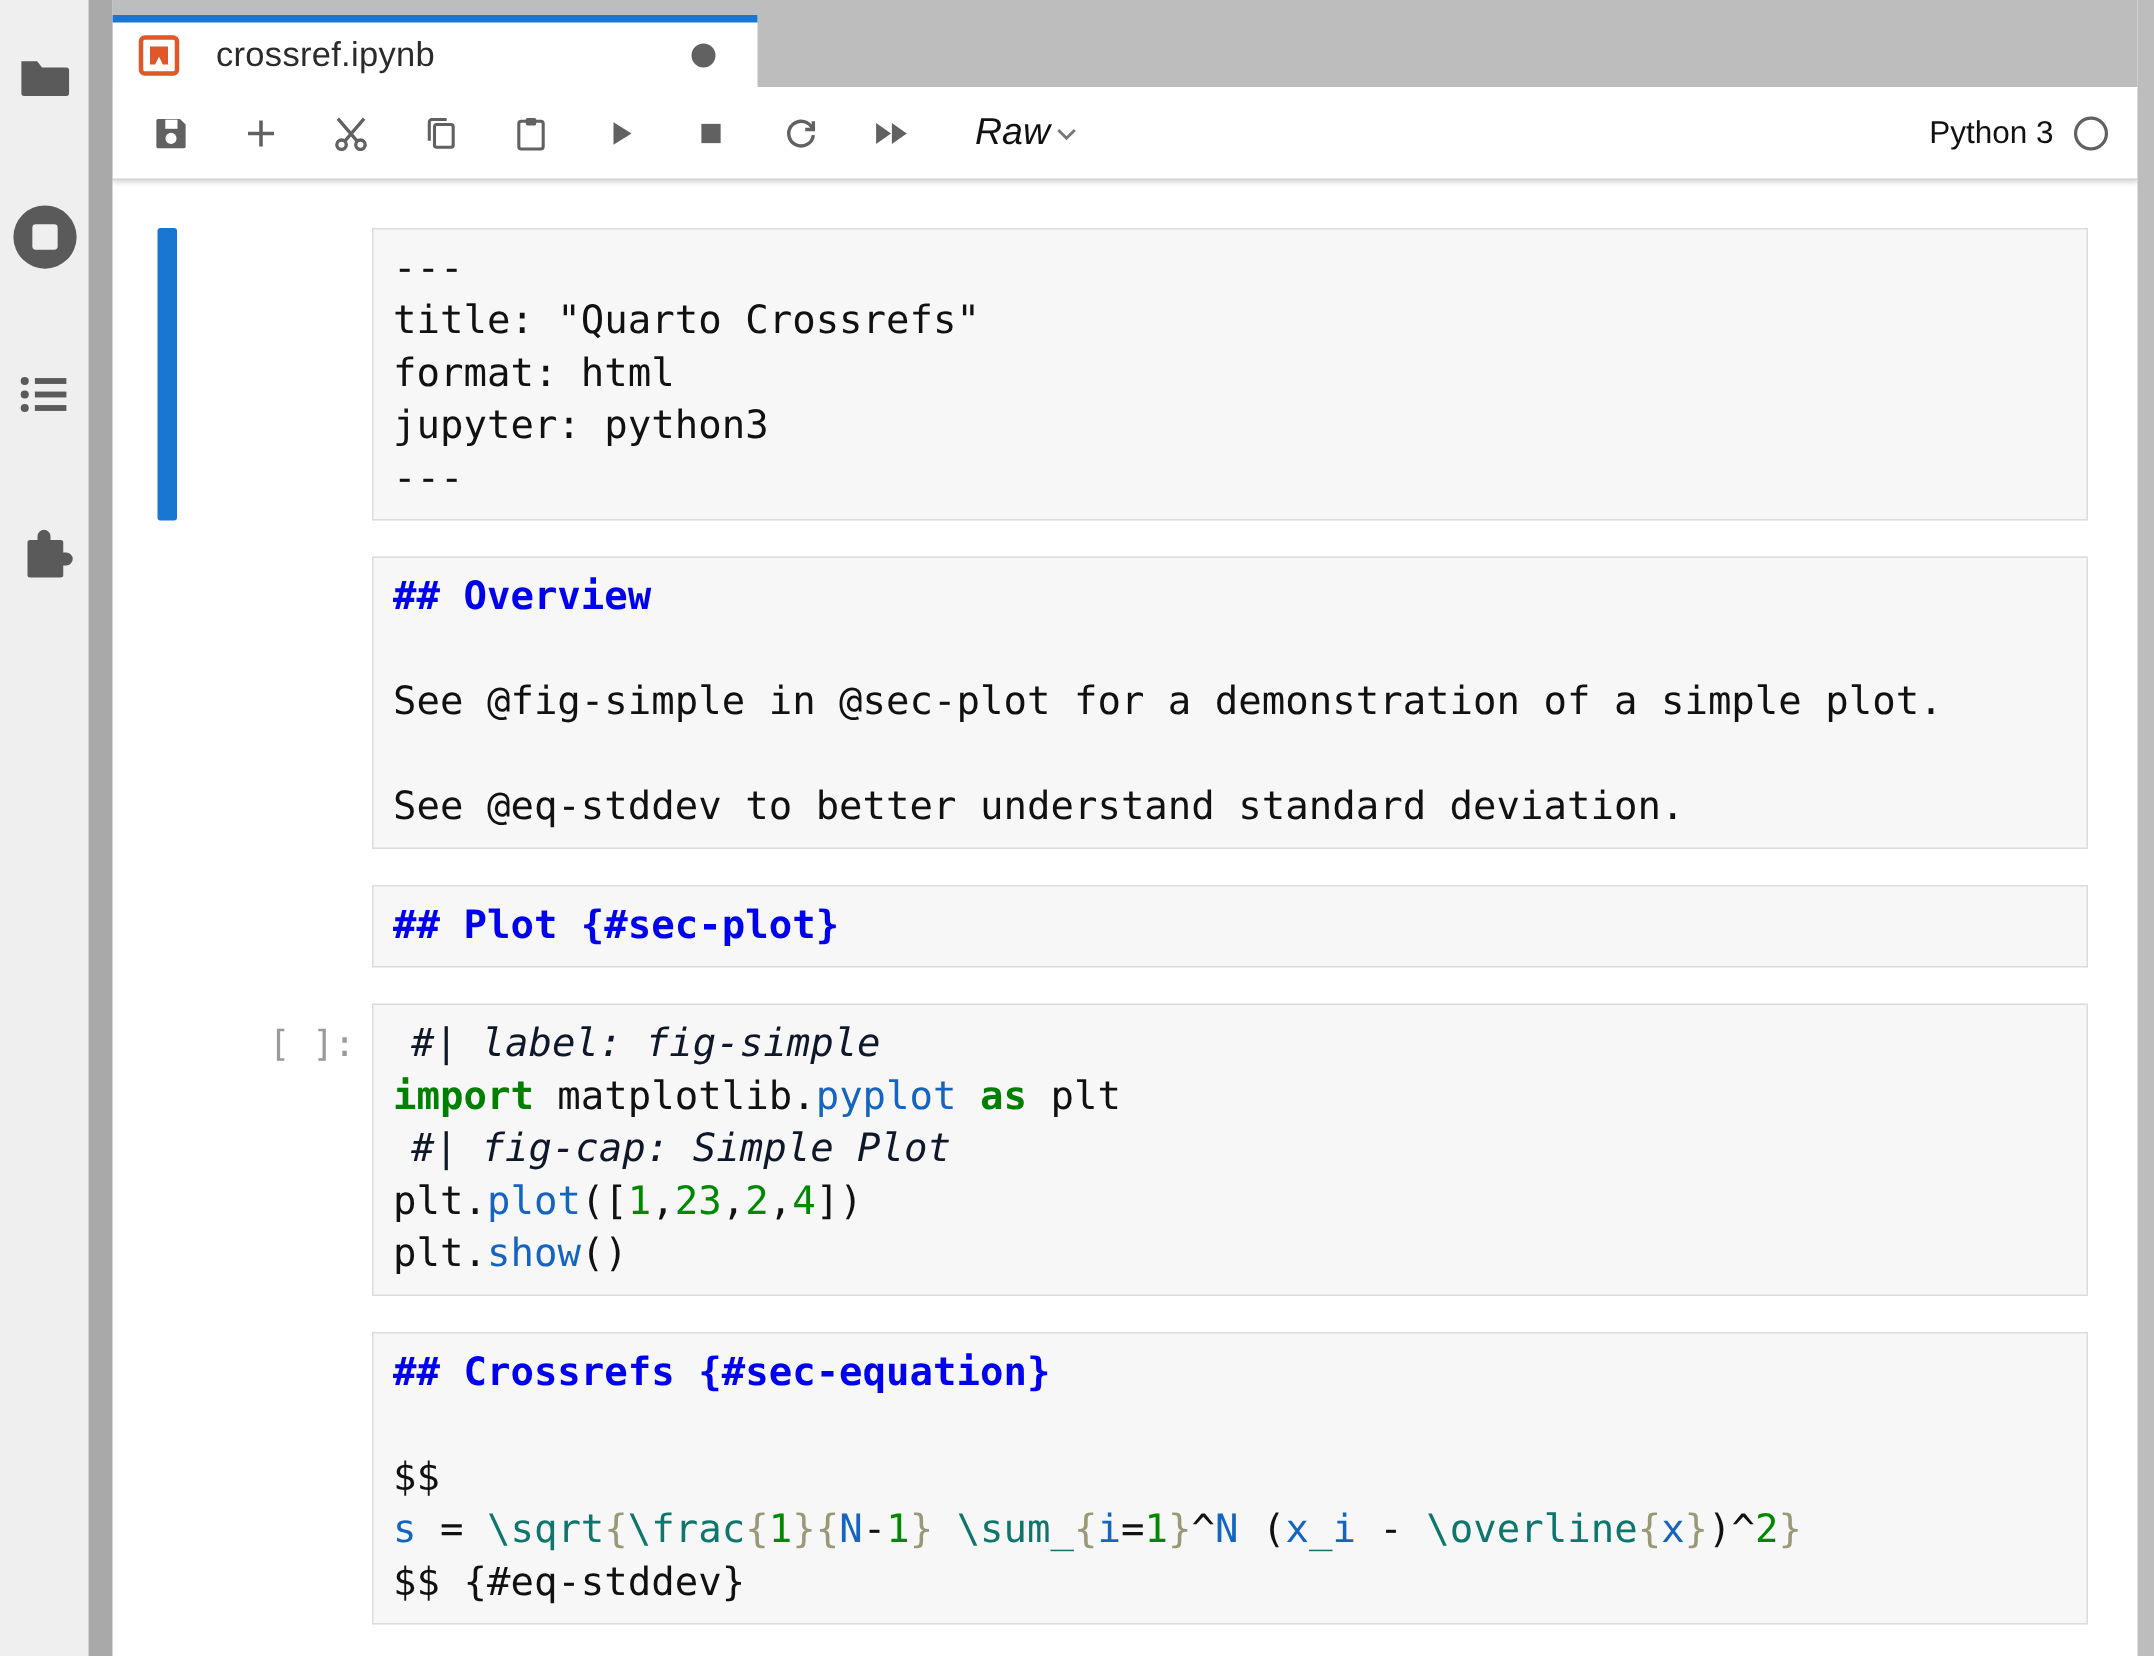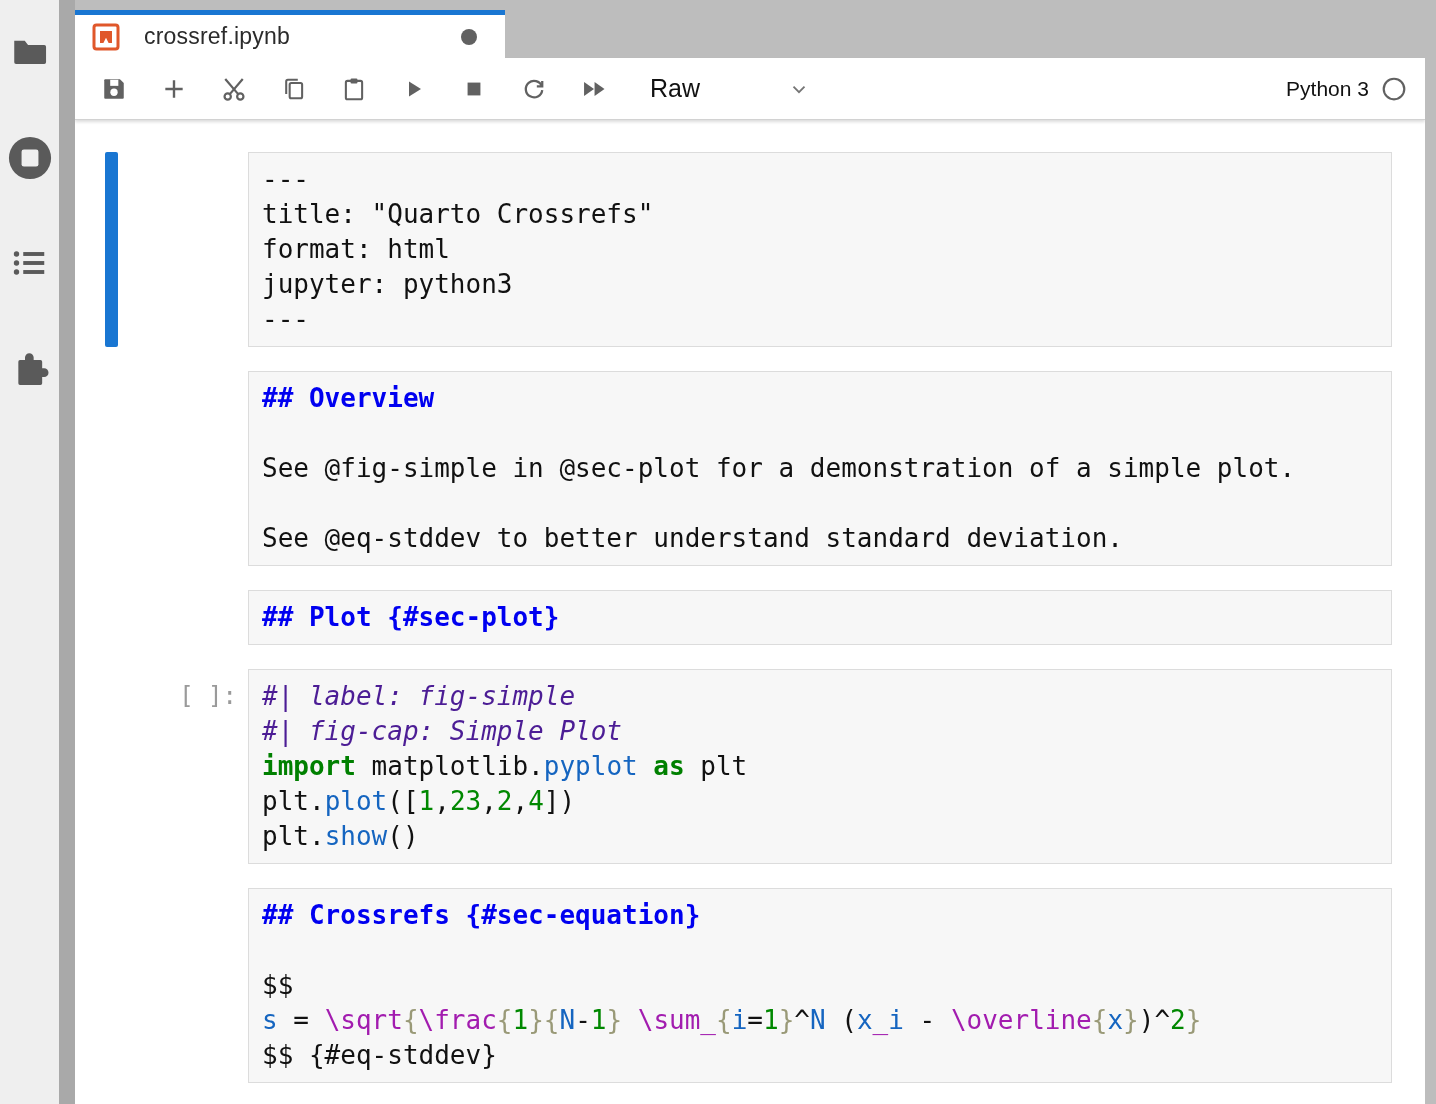--- a/index.html
+++ b/index.html
@@ -20,22 +20,22 @@
   .tab { position:absolute; left:0; top:10px; width:430px; height:48px; background:#fff;
          border-top:5px solid #1976d2; display:flex; align-items:center; padding:0 0 0 17px; z-index:2; }
   .tab-title { font-size:23px; color:#2b2b2b; margin-left:24px; letter-spacing:.2px; }
   .dirty-dot { width:16px; height:16px; border-radius:50%; background:#616161; margin-left:auto; margin-right:28px; }
 
   
   .toolbar { position:relative; width:100%; height:62px; background:#fff; display:flex; align-items:center;
              padding-left:20px; border-bottom:1px solid #d2d2d2; box-shadow:0 2px 3px rgba(0,0,0,.14); z-index:1; }
   .tb-btn { width:38px; height:40px; margin-right:22px; display:flex; align-items:center; justify-content:center;
             color:#616161; background:none; border:none; cursor:pointer; flex:none; }
-  .celltype { width:160px; margin-left:15px; display:flex; align-items:center; justify-content:space-between;
-              cursor:pointer; flex:none; }
+  .celltype { width:160px; margin-left:15px; display:flex; align-items:center; 
+              cursor:pointer; flex:none;font-style:italic; }
   .celltype-label { font-size:25px; color:#111; }
   .kernel-group { margin-left:auto; display:flex; align-items:center; padding-right:18px; }
   .kernel-name { font-size:21px; color:#111; margin-right:12px; cursor:pointer; }
 
   
   .content { position:relative; width:100%; height:984px; background:#fff; padding-top:32px; overflow:hidden; }
   .cell-row { position:relative; display:flex; margin-bottom:24px; }
   .collapser { position:absolute; left:30px; top:0; bottom:0; width:13px; border-radius:2px; background:transparent; }
   .collapser.selected { background:#1976d2; }
   .gutter { width:173px; flex:none; text-align:right; padding:10px 11px 0 0;
@@ -44,23 +44,23 @@
             padding:9px 13px; font-family:"DejaVu Sans Mono", monospace; font-size:26px; line-height:35px; color:#111; }
   .cm-line { white-space:pre; }
 
   
   .tk-plain { color:#111; }
   .tk-hdr   { color:#0000f0; font-weight:bold; }
   .tk-kw    { color:#008000; font-weight:bold; }
   .tk-num   { color:#008800; }
   .tk-prop  { color:#1565c0; }
   .tk-var   { color:#1565c0; }
-  .tk-cmd   { color:#a21caf; }
+  .tk-cmd   { color:#0f766e; }
   .tk-brk   { color:#999977; }
-  .tk-com   { color:#4c1d95; font-style:italic; }
+  .tk-com   { color:#0f172a; font-style:italic;margin-left:12px; }
 
   svg { display:block; }
 </style>
 </head>
 <body>
 
 <div class="sidebar">
   <span class="sb-icon" style="top:52px;">
     <svg width="36" height="30" viewBox="0 0 24 20" fill="#5a5a5a">
       <path d="M1.5 2.5h7l2.2 2.8h10.8a1.2 1.2 0 0 1 1.2 1.2v10.3a1.2 1.2 0 0 1-1.2 1.2H2.7a1.2 1.2 0 0 1-1.2-1.2V2.5z"></path>
@@ -206,22 +206,22 @@
         <div class="gutter"></div>
         <div class="editor">
           <div class="cm-line"><span class="tk-hdr">## Plot {#sec-plot}</span></div>
         </div>
       </div>
       <div class="cell-row">
         <div class="collapser"></div>
         <div class="gutter">[ ]:</div>
         <div class="editor">
           <div class="cm-line"><span class="tk-com">#| label: fig-simple</span></div>
+          <div class="cm-line"><span class="tk-kw">import</span><span class="tk-plain"> matplotlib.</span><span class="tk-prop">pyplot</span><span class="tk-plain"> </span><span class="tk-kw">as</span><span class="tk-plain"> plt</span></div>
           <div class="cm-line"><span class="tk-com">#| fig-cap: Simple Plot</span></div>
-          <div class="cm-line"><span class="tk-kw">import</span><span class="tk-plain"> matplotlib.</span><span class="tk-prop">pyplot</span><span class="tk-plain"> </span><span class="tk-kw">as</span><span class="tk-plain"> plt</span></div>
           <div class="cm-line"><span class="tk-plain">plt.</span><span class="tk-prop">plot</span><span class="tk-plain">([</span><span class="tk-num">1</span><span class="tk-plain">,</span><span class="tk-num">23</span><span class="tk-plain">,</span><span class="tk-num">2</span><span class="tk-plain">,</span><span class="tk-num">4</span><span class="tk-plain">])</span></div>
           <div class="cm-line"><span class="tk-plain">plt.</span><span class="tk-prop">show</span><span class="tk-plain">()</span></div>
         </div>
       </div>
       <div class="cell-row">
         <div class="collapser"></div>
         <div class="gutter"></div>
         <div class="editor">
           <div class="cm-line"><span class="tk-hdr">## Crossrefs {#sec-equation}</span></div>
           <div class="cm-line">&nbsp;</div>

